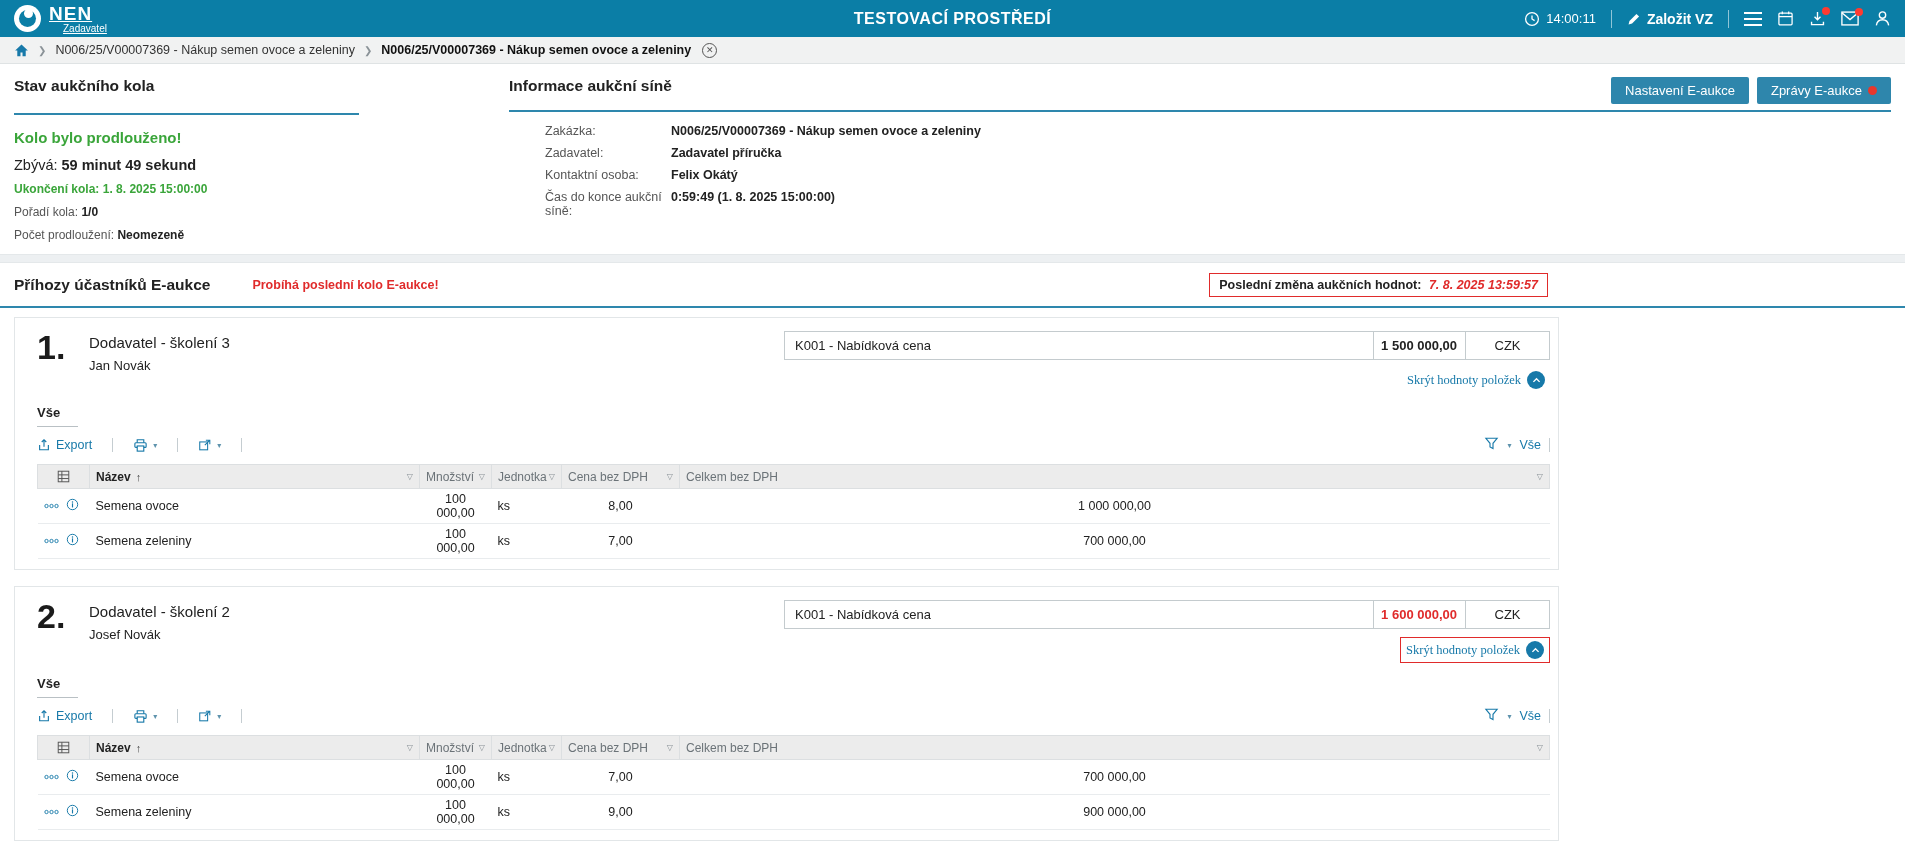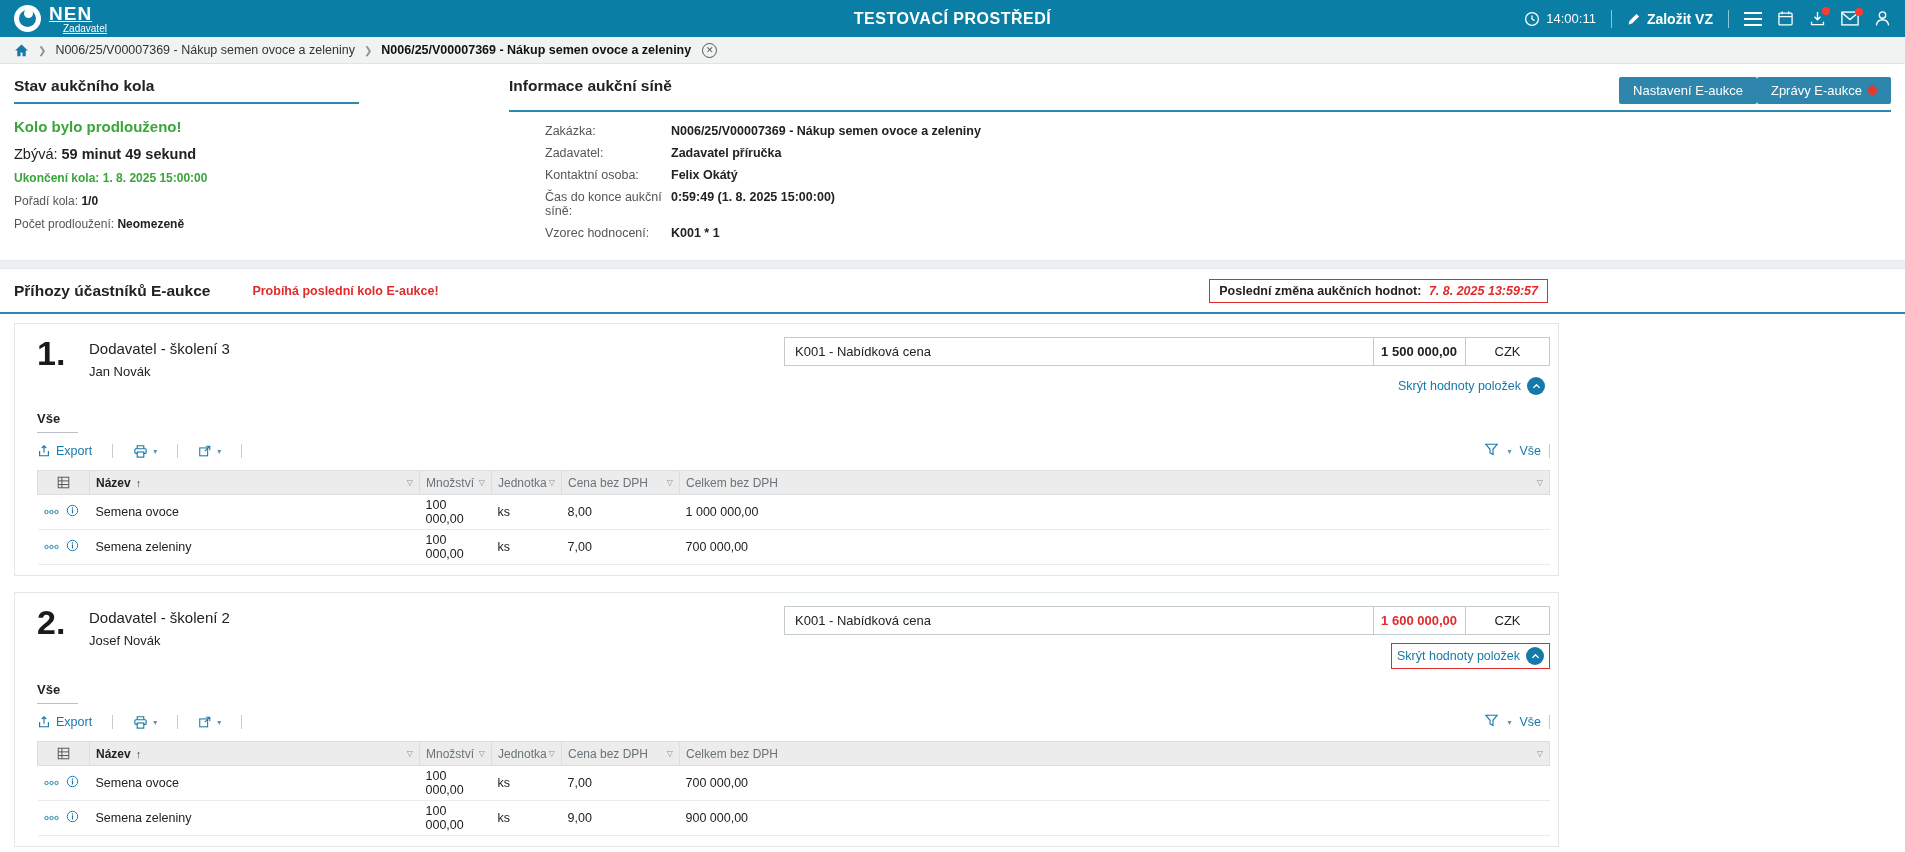--- a/index.html
+++ b/index.html
@@ -31,24 +31,24 @@
   
   .breadcrumb { height:27px; background:#f1f2f2; border-bottom:1px solid #dfe3e4; display:flex; align-items:center; gap:9px; padding:0 14px; font-size:12.5px; color:#333; }
   .crumb-sep { color:#8a9297; font-size:10px; }
   .crumb-current { font-weight:bold; color:#111; }
   .close-circle { width:15px; height:15px; border:1px solid #555; border-radius:50%; display:flex; align-items:center; justify-content:center; font-size:9px; line-height:1; color:#555; margin-left:2px; }
 
   
   .panels { display:flex; padding:13px 14px 12px; gap:150px; }
   .panel-state { width:345px; flex:none; }
   .panel-info { flex:1; }
-  .panel-title { font-size:15.5px; font-weight:bold; color:#222; padding-bottom:7px; border-bottom:2px solid #2e87ad; }
+  .panel-title { font-size:15.5px; font-weight:bold; color:#222; padding-bottom:18px; border-bottom:2px solid #2e87ad; }
   .title-row { display:flex; justify-content:space-between; align-items:flex-start; padding-bottom:6px; border-bottom:2px solid #2e87ad; }
   .title-row .panel-title { border-bottom:none; padding-bottom:0; }
-  .btn-group { display:flex; }
+  .btn-group { display:flex; gap:8px; }
   .btn { background:#2e86ac; color:#fff; border:none; border-radius:2px; font-family:inherit; font-size:13px; padding:6px 14px; cursor:pointer; display:flex; align-items:center; gap:6px; }
   .btn .btn-badge { width:9px; height:9px; border-radius:50%; background:#e8372c; display:inline-block; }
 
   .extended-msg { margin-top:14px; font-size:15px; font-weight:bold; color:#3aa53a; }
   .remaining { margin-top:11px; font-size:14.5px; color:#222; }
   .remaining b { font-weight:bold; }
   .state-line { margin-top:9px; font-size:12px; color:#555; }
   .state-line b { color:#222; }
   .state-line.green, .state-line.green b { color:#3aa53a; font-weight:bold; }
 
@@ -75,21 +75,21 @@
   .rank { font-size:34px; font-weight:bold; line-height:32px; width:52px; flex:none; color:#1b1b1b; }
   .supplier-name { font-size:15px; color:#222; padding-top:3px; }
   .supplier-contact { font-size:13px; color:#222; margin-top:7px; }
   .bid-area { margin-left:auto; }
   .bid-box { display:flex; }
   .criterion { width:590px; height:29px; border:1px solid #c4cbce; line-height:27px; padding-left:10px; font-size:13px; }
   .amount { width:92px; height:29px; border:1px solid #c4cbce; border-left:none; line-height:27px; text-align:right; padding-right:8px; font-size:13px; font-weight:bold; }
   .amount.alert { color:#e02b2b; }
   .currency { width:84px; height:29px; border:1px solid #c4cbce; border-left:none; line-height:27px; text-align:center; font-size:13px; }
   .hide-row { display:flex; justify-content:flex-end; margin-top:8px; }
-  .hide-wrap { display:flex; align-items:center; gap:6px; padding:3px 5px; }
+  .hide-wrap { display:flex; align-items:center; gap:6px; padding:3px 5px;font-family:Liberation Serif, serif; }
   .hide-wrap.highlight { border:1px solid #e02b2b; }
   .hide-link { color:#1779a9; font-size:12.5px; }
   .chev-circle { width:18px; height:18px; border-radius:50%; background:#1779a9; display:flex; align-items:center; justify-content:center; flex:none; }
 
   .tab-row { padding-left:22px; margin-top:2px; }
   .tab { display:inline-block; font-weight:bold; font-size:13px; color:#222; padding:7px 18px 6px 0; border-bottom:1px solid #b9c0c4; cursor:pointer; }
 
   .toolbar { display:flex; align-items:center; gap:20px; padding:9px 8px 8px 22px; }
   .tb-item { display:flex; align-items:center; gap:5px; color:#1779a9; font-size:12.5px; cursor:pointer; }
   .tb-link { color:#1779a9; font-size:12.5px; }
@@ -97,21 +97,21 @@
   .caret { font-size:8px; color:#5e93ad; }
   .tb-right { margin-left:auto; display:flex; align-items:center; gap:8px; }
 
   table.items { width:calc(100% - 30px); margin:2px 8px 0 22px; border-collapse:collapse; table-layout:fixed; }
   table.items th { background:#ececec; border:1px solid #dcdfe1; font-weight:normal; font-size:12px; color:#6b7378; padding:4px 6px; height:24px; text-align:left; }
   table.items .hwrap { display:flex; justify-content:space-between; align-items:center; }
   table.items th.c-name .h-main { font-weight:bold; color:#222; }
   .sort { margin-left:5px; font-size:11px; color:#444; }
   .hcaret { font-size:8px; color:#8a9297; }
   table.items td { font-size:12.5px; color:#222; padding:3px 6px; height:21px; border-bottom:1px solid #e9ecee; }
-  td.num, th.num { text-align:left; }
+  td.num, th.num { text-align:center; }
   .c-icon  { width:52px; }
   .c-name  { width:330px; }
   .c-qty   { width:72px; }
   .c-unit  { width:70px; }
   .c-price { width:118px; }
   .c-total { }
   td.c-icon { text-align:left; }
   .row-icons { display:flex; align-items:center; gap:7px; }
   .th-icon { display:flex; justify-content:center; }
 </style>
@@ -240,24 +240,20 @@
         <span class="info-label">Zadavatel:</span>
         <span class="info-value">Zadavatel příručka</span>
       </div>
       <div class="info-row">
         <span class="info-label">Kontaktní osoba:</span>
         <span class="info-value">Felix Okátý</span>
       </div>
       <div class="info-row">
         <span class="info-label">Čas do konce aukční síně:</span>
         <span class="info-value">0:59:49 (1. 8. 2025 15:00:00)</span>
-      </div>
-      <div class="info-row">
-        <span class="info-label">Vzorec hodnocení:</span>
-        <span class="info-value">K001 * 1</span>
       </div>
     </div>
   </section>
 </div>
 
 <div class="strip"></div>
 
 <div class="bids-header">
   <span class="bids-title">Příhozy účastníků E-aukce</span>
   <span class="bids-notice">Probíhá poslední kolo E-aukce!</span>

